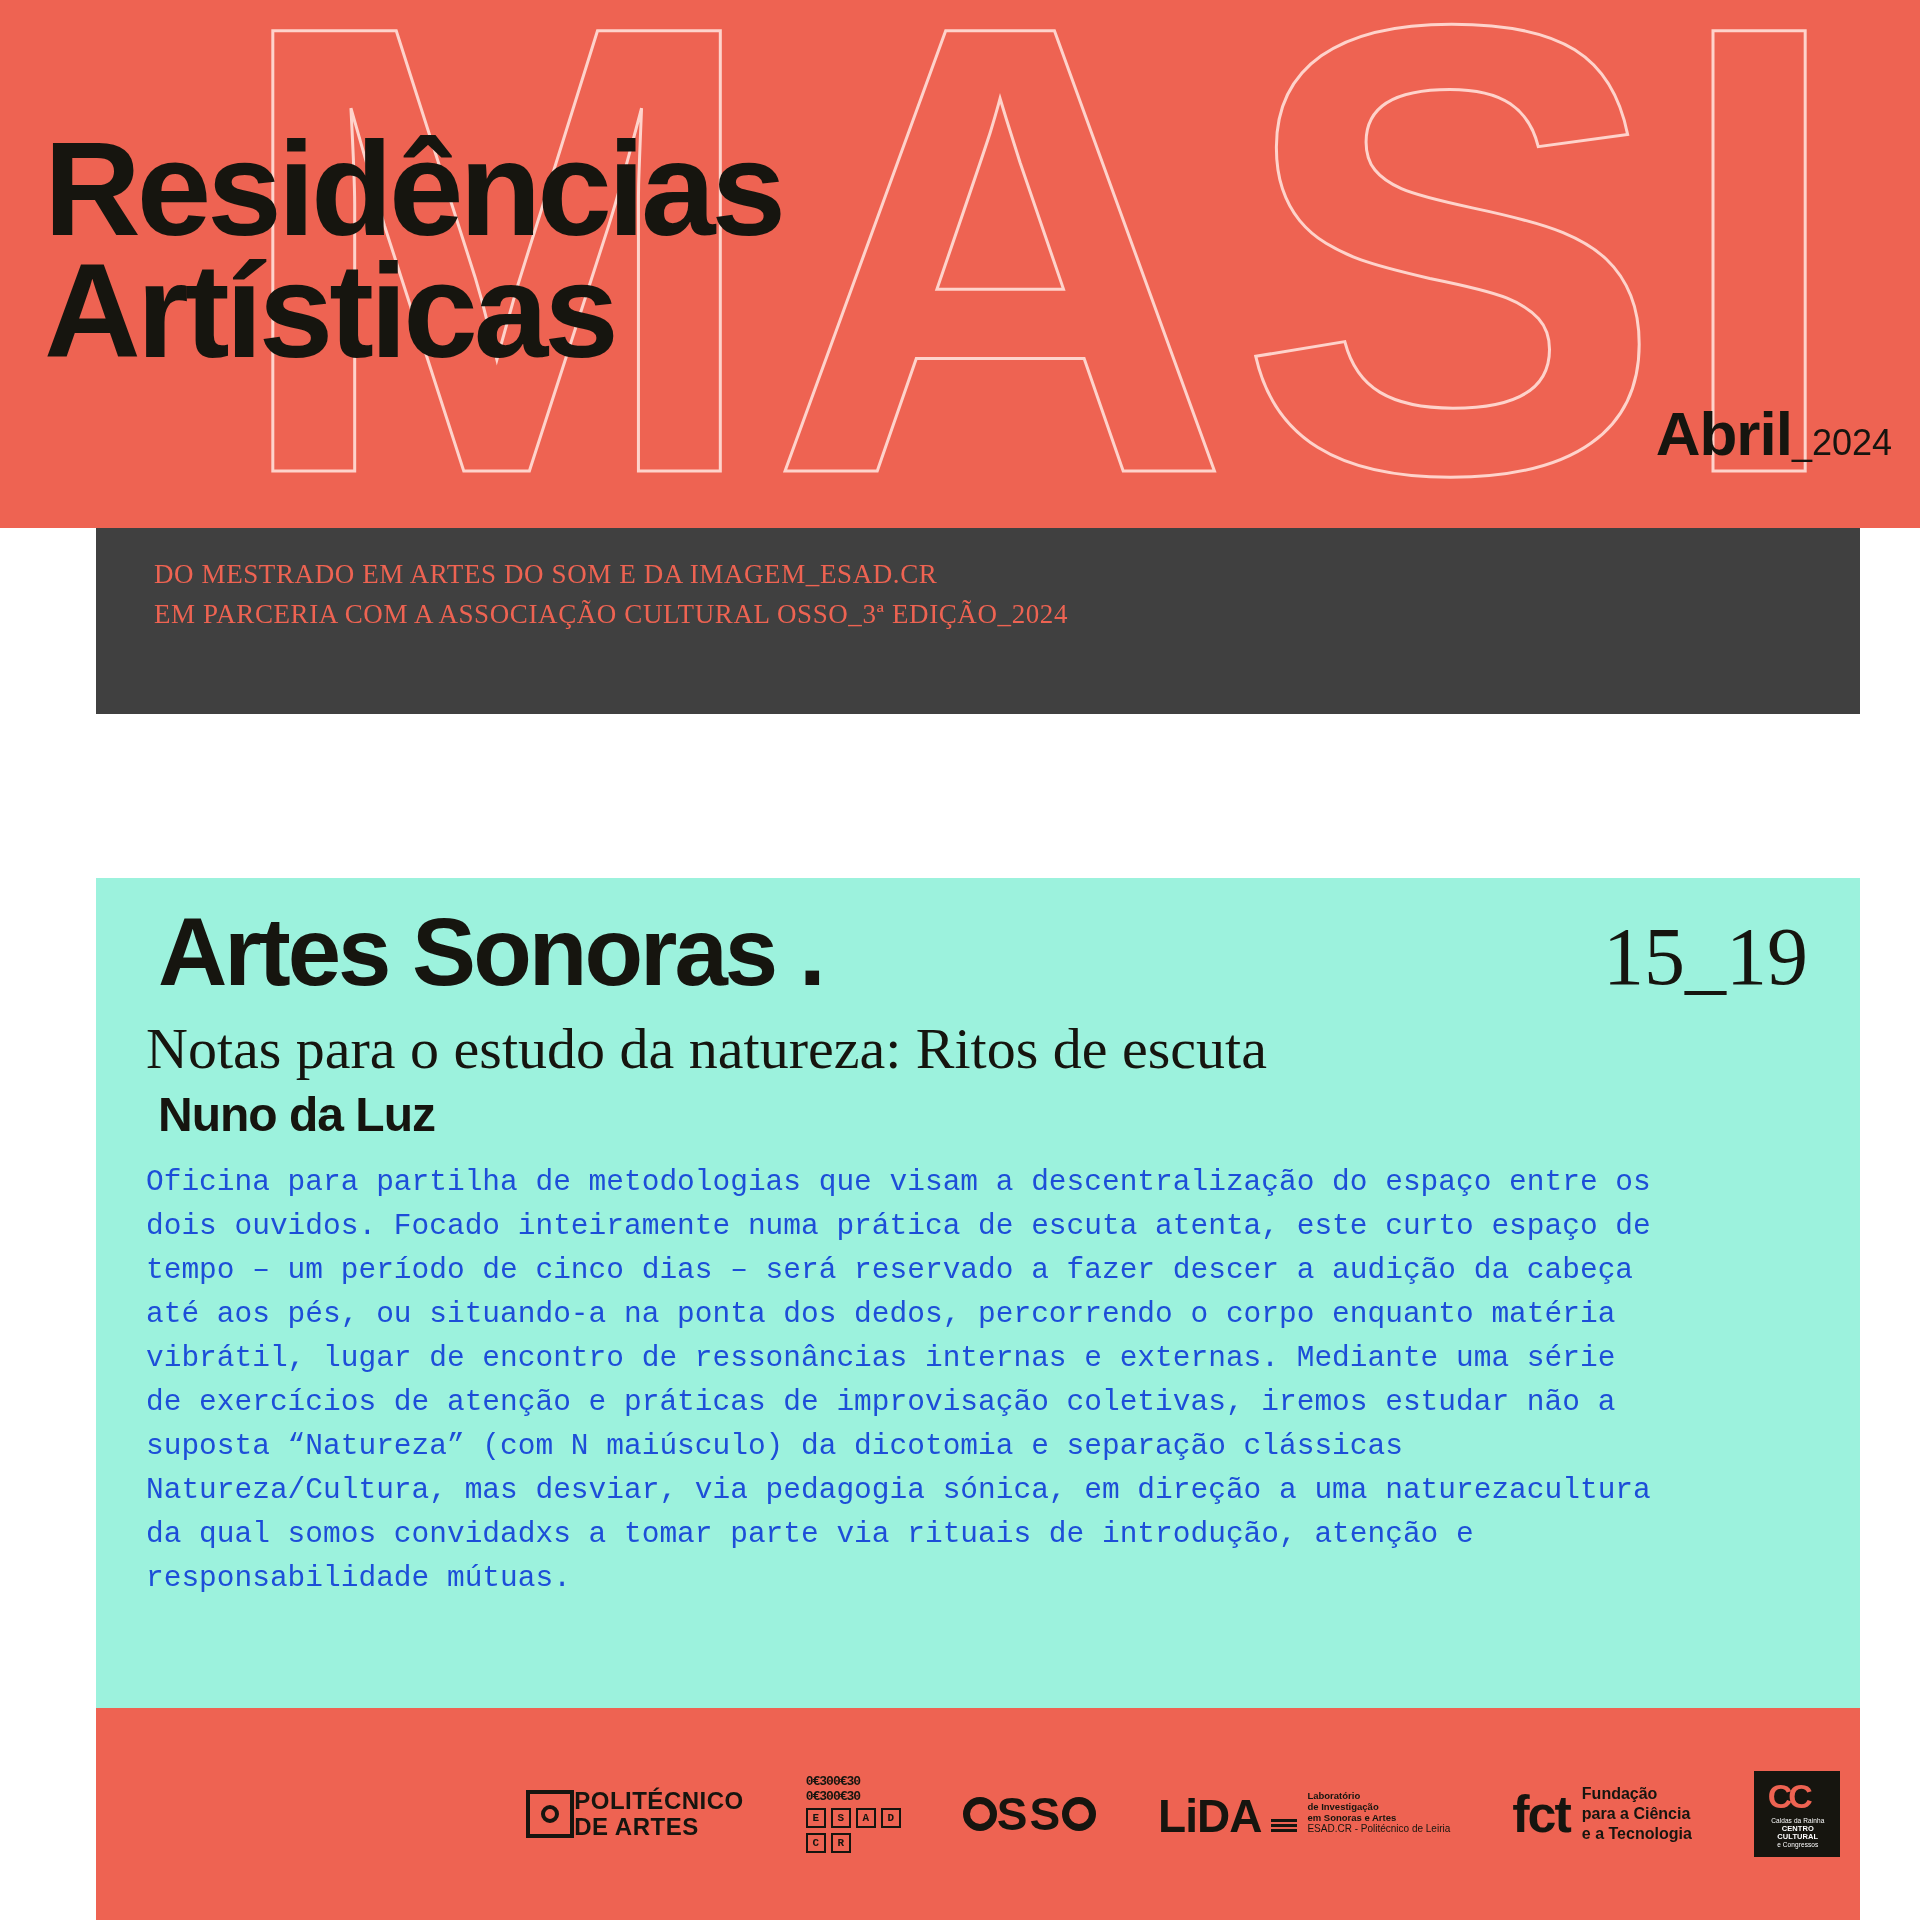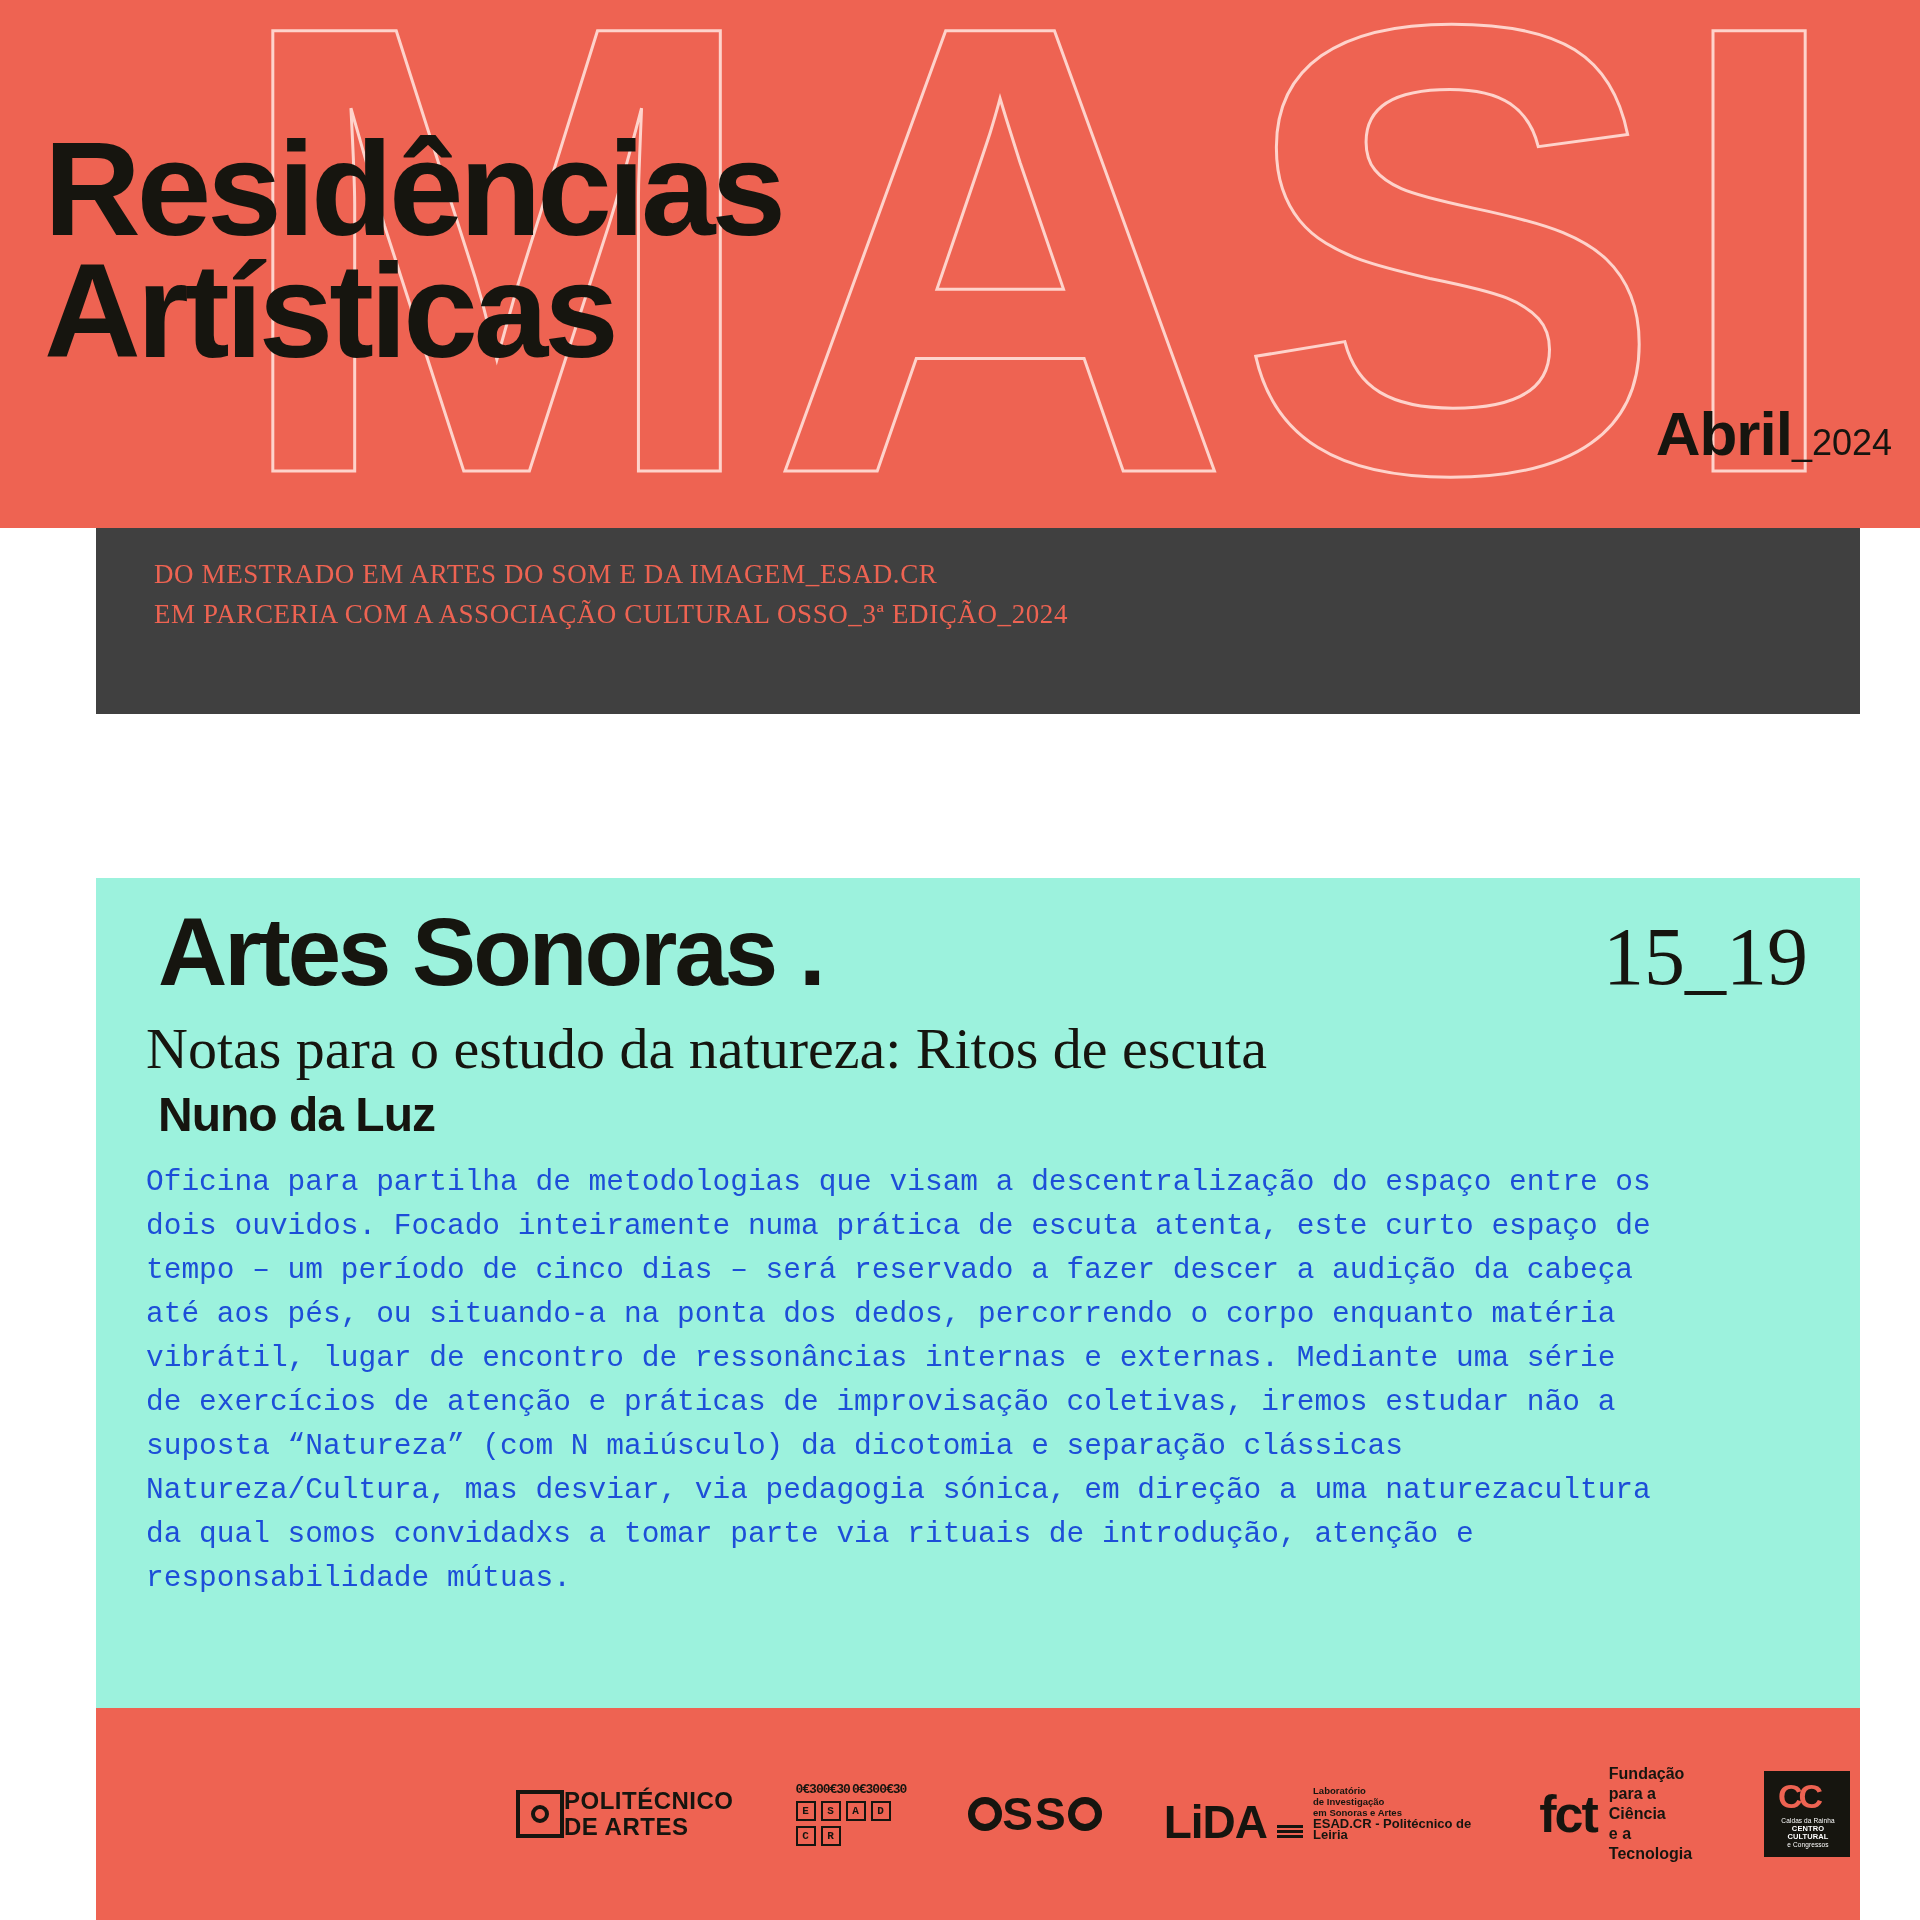--- a/index.html
+++ b/index.html
@@ -198,21 +198,21 @@
   }
   .ipl-text {
     font-size: 24px;
     font-weight: 700;
     line-height: 26px;
     letter-spacing: 0.5px;
   }
 
   
   .logo-esad { flex-direction: column; align-items: flex-start; gap: 2px; }
-  .esad-rows { display: flex; gap: 2px; }
+  .esad-rows { display: flex; flex-direction: column; gap: 2px; }
   .esad-row { display: flex; gap: 3px; align-items: center; }
   .esad-row span {
     font-family: "Liberation Mono", monospace;
     font-size: 13px;
     font-weight: 700;
     letter-spacing: -1px;
     line-height: 13px;
   }
   .esad-bigrow { display: flex; gap: 5px; margin-top: 3px; }
   .esad-block {
@@ -248,21 +248,21 @@
     font-weight: 700;
     letter-spacing: -1px;
     line-height: 44px;
   }
   .lida-tag {
     font-size: 9.5px;
     line-height: 11px;
     font-weight: 700;
     padding-bottom: 4px;
   }
-  .lida-tag .faint { font-weight: 700; font-size: 13px; }
+  .lida-tag .faint { font-weight: 400; font-size: 10px; }
   .lida-bars { display: flex; flex-direction: column; gap: 2px; padding-bottom: 6px; }
   .lida-bars i { display: block; width: 26px; height: 3px; background: #16150f; }
 
   
   .logo-fct { gap: 12px; align-items: center; }
   .fct-word {
     font-size: 52px;
     font-weight: 700;
     letter-spacing: -2px;
     line-height: 48px;

